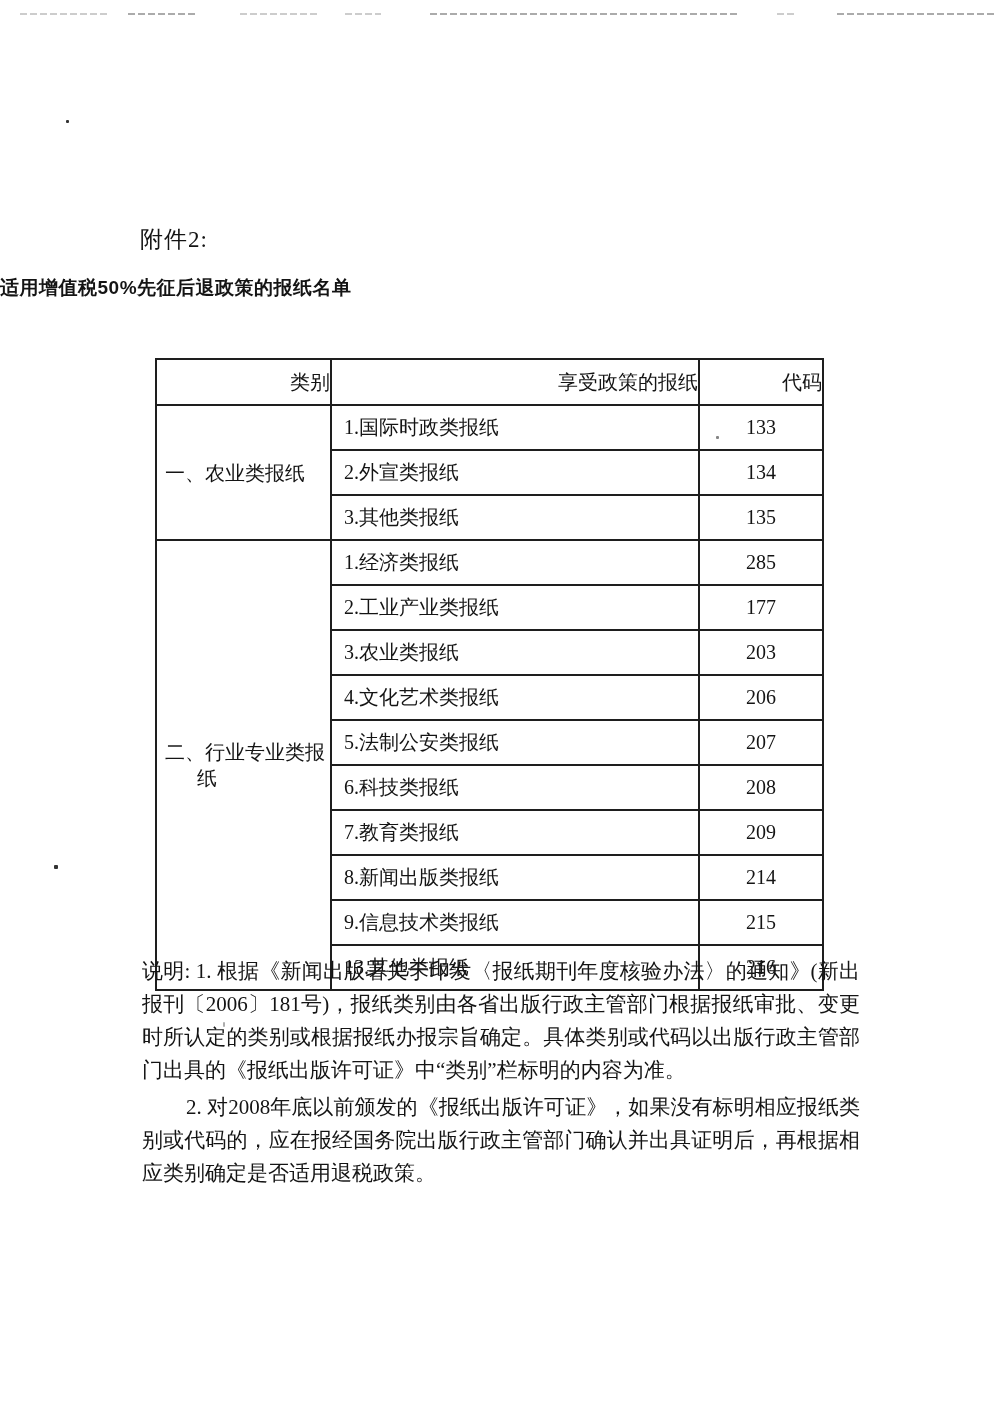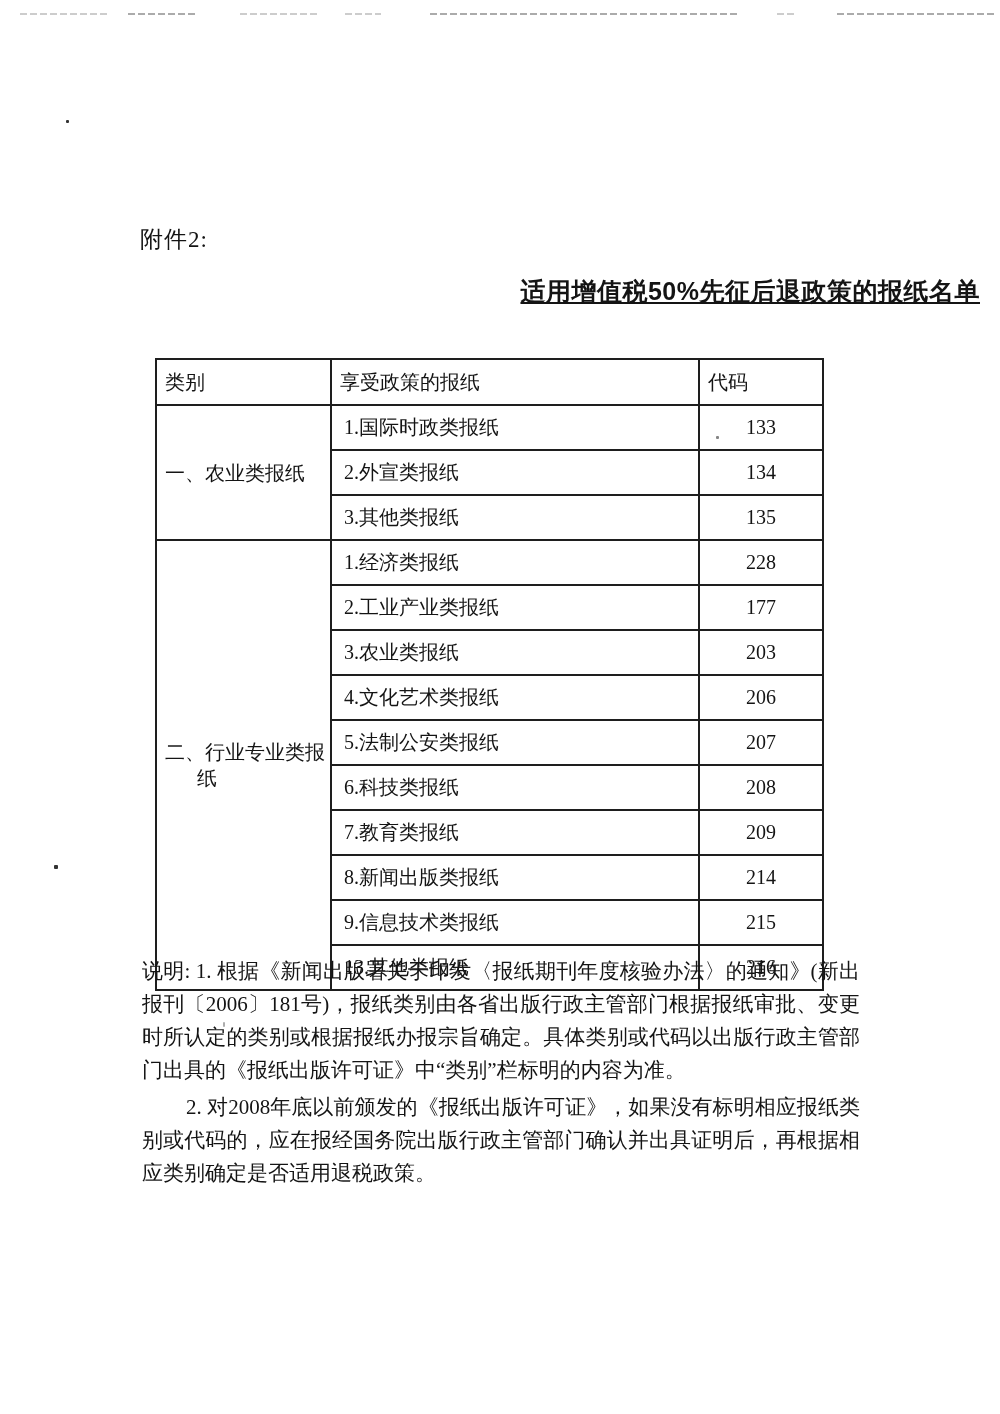--- a/index.html
+++ b/index.html
@@ -37,27 +37,26 @@
     top: 224px;
     font-size: 23px;
     letter-spacing: 1px;
     white-space: nowrap;
   }
   .doc-title {
     position: absolute;
     left: 0;
     top: 275px;
     width: 980px;
-    text-align: right;
-    font-size: 25px;
+    text-align: left;
+    font-size: 19px;
     font-weight: bold;
     font-family: "Liberation Sans", "DejaVu Sans", sans-serif;
     letter-spacing: 0.5px;
     white-space: nowrap;
-    text-decoration: underline;
   }
 
   
   .table-wrap {
     position: absolute;
     left: 155px;
     top: 358px;
   }
   table.policy-table {
     border-collapse: collapse;
@@ -71,21 +70,21 @@
   .policy-table td {
     border: 2px solid #1e1e1e;
     font-size: 20px;
     font-weight: normal;
     padding: 0;
     vertical-align: middle;
     overflow: hidden;
   }
   .policy-table tr.hdr  { height: 46px; }
   .policy-table tr.row  { height: 45px; }
-  .policy-table th { text-align: left; padding-left: 8px; }
+  .policy-table th { text-align: right; }
   td.category {
     text-align: left;
     padding-left: 40px;
     text-indent: -32px;
     line-height: 26px;
   }
   td.newspaper {
     text-align: left;
     padding-left: 12px;
   }
@@ -151,21 +150,21 @@
       <td class="code">134</td>
     </tr>
     <tr class="row">
       <td class="newspaper">3.其他类报纸</td>
       <td class="code">135</td>
     </tr>
 
     <tr class="row">
       <td class="category" rowspan="10">二、行业专业类报纸</td>
       <td class="newspaper">1.经济类报纸</td>
-      <td class="code">228</td>
+      <td class="code">285</td>
     </tr>
     <tr class="row">
       <td class="newspaper">2.工业产业类报纸</td>
       <td class="code">177</td>
     </tr>
     <tr class="row">
       <td class="newspaper">3.农业类报纸</td>
       <td class="code">203</td>
     </tr>
     <tr class="row">

